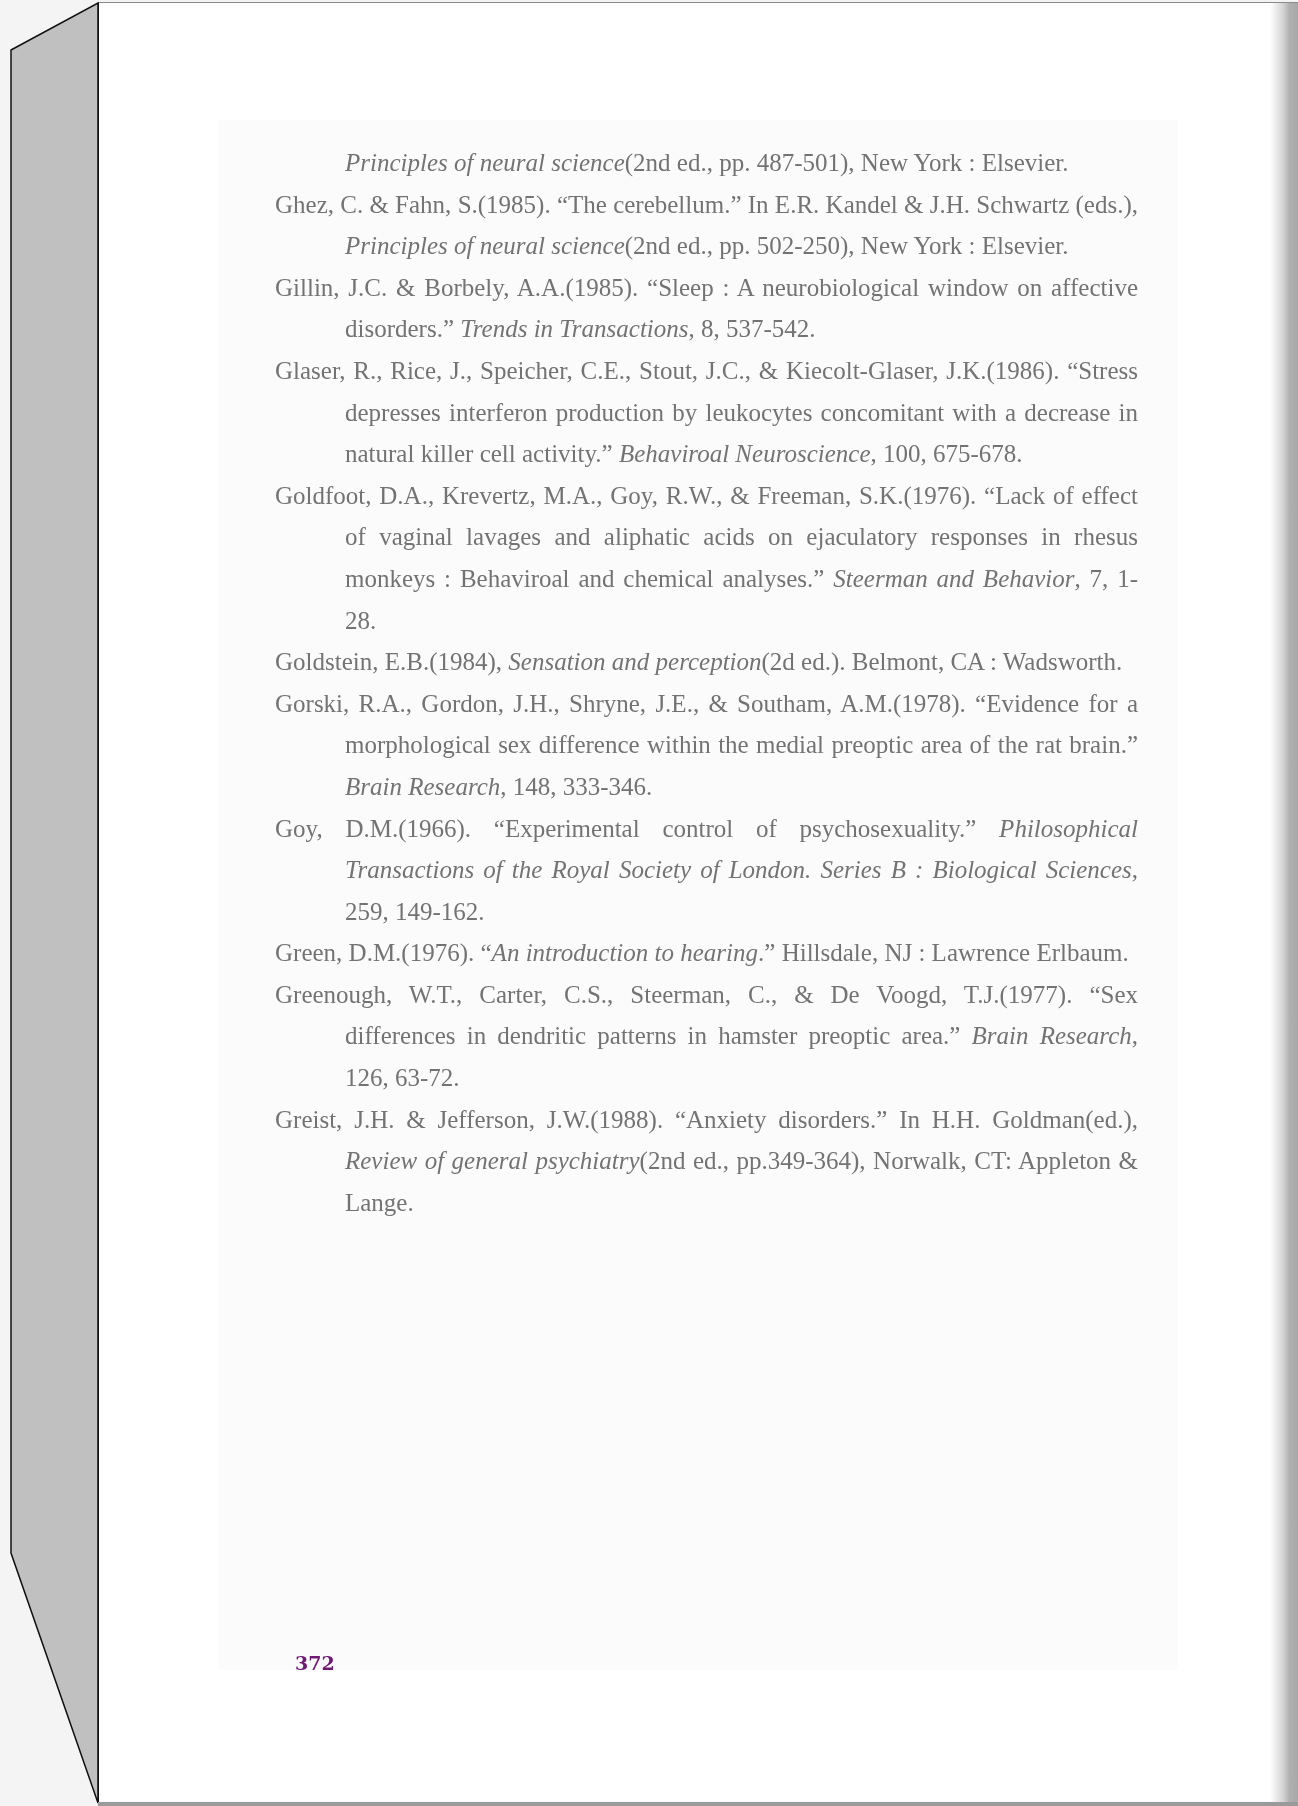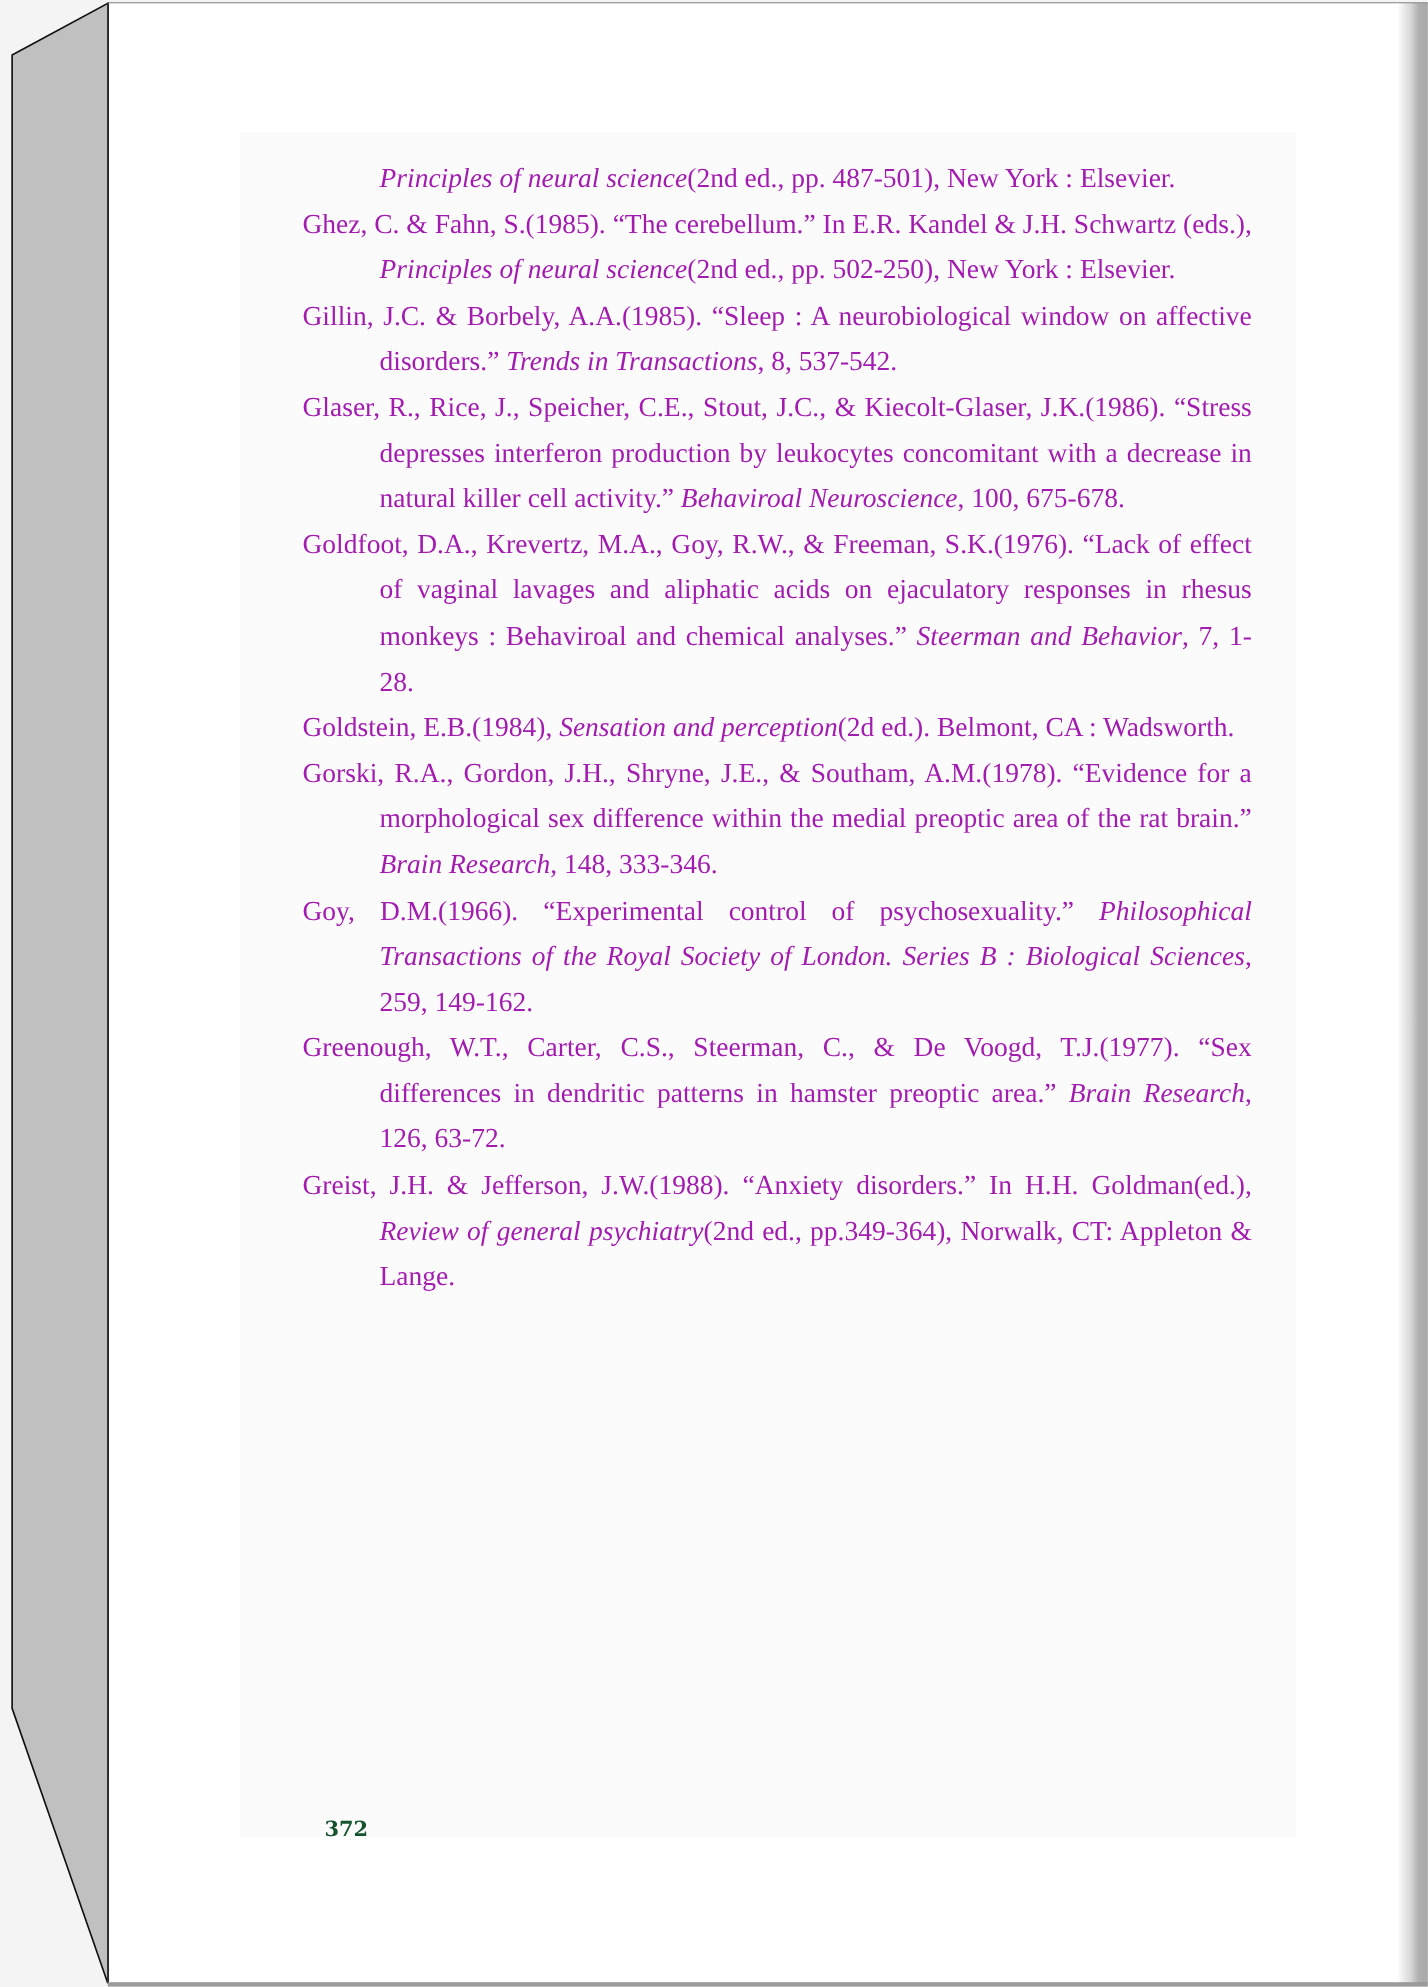--- a/index.html
+++ b/index.html
@@ -27,32 +27,32 @@
   .bottom-edge {
     position: absolute; left: 98px; top: 1802px; width: 1200px; height: 4px;
     background: #9a9a9a;
   }
   .scan-area {
     position: absolute; left: 218px; top: 120px; width: 960px; height: 1550px;
     background: #fbfbfc;
   }
   .refs {
     position: absolute; left: 275px; top: 142px; width: 863px;
-    font-size: 25px; line-height: 41.6px; color: #a21caf;
+    font-size: 25px; line-height: 41.6px; color: #737373;
   }
   .ref {
     padding-left: 70px; text-indent: -70px;
     text-align: justify;
   }
   .ref.cont { padding-left: 70px; text-indent: 0; }
   .ref i { font-style: italic; }
   .page-number {
     position: absolute; left: 295px; top: 1652px;
     font-family: "DejaVu Serif", serif; font-weight: bold;
-    font-size: 19px; color: #14532d; text-align: right;
+    font-size: 19px; color: #701a75; text-align: right;
   }
 </style>
 </head>
 <body>
 
 <div class="frame-top"></div>
 
 <svg class="spine" width="100" height="1806" viewBox="0 0 100 1806">
   <polygon points="11,50 98,3 98,1803 11,1553" fill="#c0c0c0" stroke="#111" stroke-width="1.5"></polygon>
 </svg>
@@ -63,20 +63,21 @@
 
 <div class="refs" id="refs">
     <div class="ref cont"><i>Principles of neural science</i><span>(2nd ed., pp. 487-501), New York : Elsevier.</span></div>
     <div class="ref"><span>Ghez, C. &amp; Fahn, S.(1985). “The cerebellum.” In E.R. Kandel &amp; J.H. Schwartz (eds.), </span><i>Principles of neural science</i><span>(2nd ed., pp. 502-250), New York : Elsevier.</span></div>
     <div class="ref"><span>Gillin, J.C. &amp; Borbely, A.A.(1985). “Sleep : A neurobiological window on affective disorders.” </span><i>Trends in Transactions</i><span>, 8, 537-542.</span></div>
     <div class="ref"><span>Glaser, R., Rice, J., Speicher, C.E., Stout, J.C., &amp; Kiecolt-Glaser, J.K.(1986). “Stress depresses interferon production by leukocytes concomitant with a decrease in natural killer cell activity.” </span><i>Behaviroal Neuroscience</i><span>, 100, 675-678.</span></div>
     <div class="ref"><span>Goldfoot, D.A., Krevertz, M.A., Goy, R.W., &amp; Freeman, S.K.(1976). “Lack of effect of vaginal lavages and aliphatic acids on ejaculatory responses in rhesus monkeys : Behaviroal and chemical analyses.” </span><i>Steerman and Behavior</i><span>, 7, 1-28.</span></div>
     <div class="ref"><span>Goldstein, E.B.(1984), </span><i>Sensation and perception</i><span>(2d ed.). Belmont, CA : Wadsworth.</span></div>
     <div class="ref"><span>Gorski, R.A., Gordon, J.H., Shryne, J.E., &amp; Southam, A.M.(1978). “Evidence for a morphological sex difference within the medial preoptic area of the rat brain.” </span><i>Brain Research</i><span>, 148, 333-346.</span></div>
     <div class="ref"><span>Goy, D.M.(1966). “Experimental control of psychosexuality.” </span><i>Philosophical Transactions of the Royal Society of London. Series B : Biological Sciences</i><span>, 259, 149-162.</span></div>
+    <div class="ref"><span>Green, D.M.(1976). “</span><i>An introduction to hearing</i><span>.” Hillsdale, NJ : Lawrence Erlbaum.</span></div>
     <div class="ref"><span>Greenough, W.T., Carter, C.S., Steerman, C., &amp; De Voogd, T.J.(1977). “Sex differences in dendritic patterns in hamster preoptic area.” </span><i>Brain Research</i><span>, 126, 63-72.</span></div>
     <div class="ref"><span>Greist, J.H. &amp; Jefferson, J.W.(1988). “Anxiety disorders.” In H.H. Goldman(ed.), </span><i>Review of general psychiatry</i><span>(2nd ed., pp.349-364), Norwalk, CT: Appleton &amp; Lange.</span></div>
   </div>
 
 <div class="page-number">372</div>
 
 <div class="right-edge"></div>
 <div class="bottom-edge"></div>
 
 </body></html>

